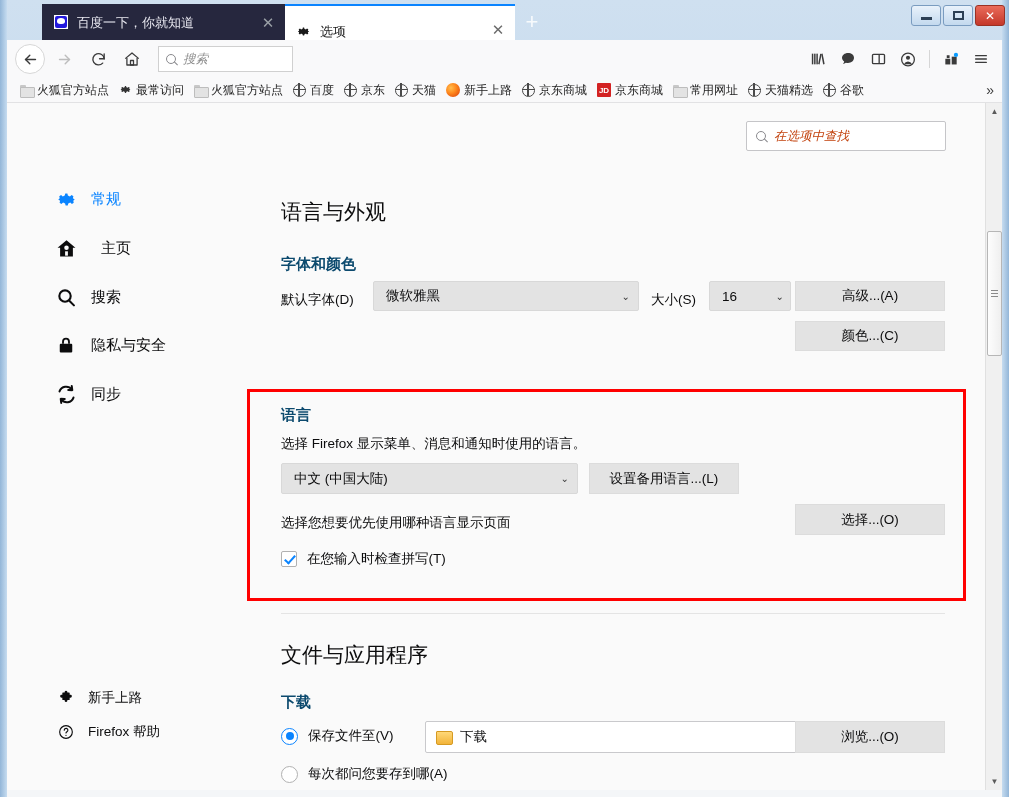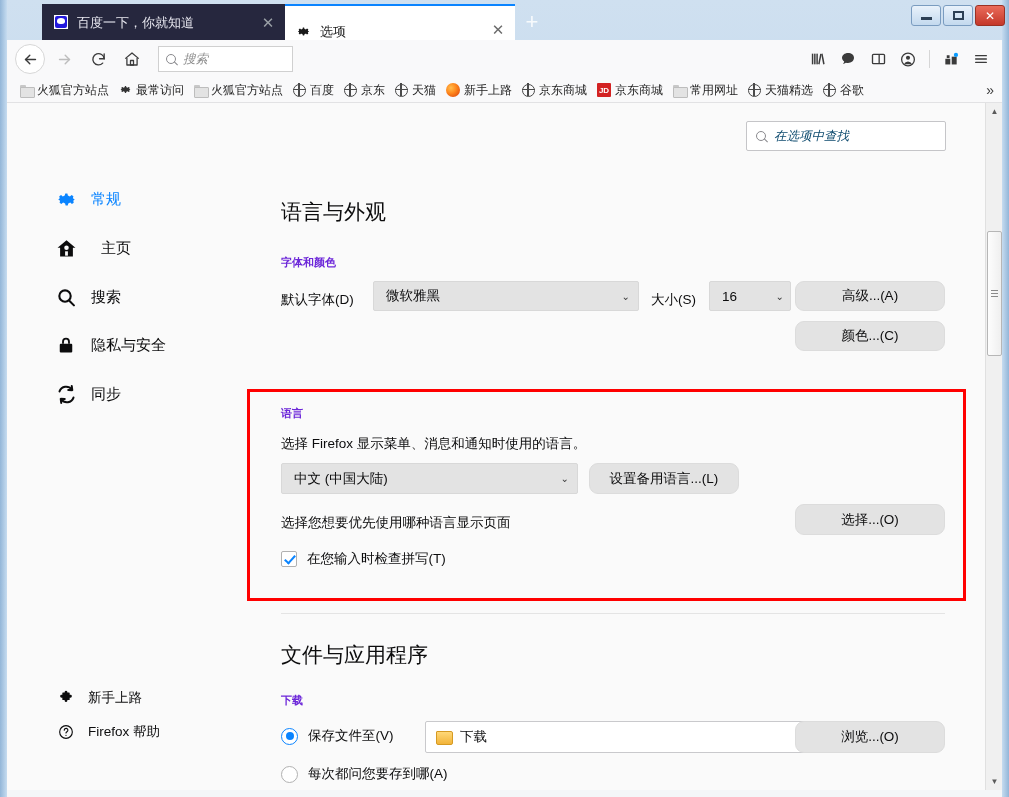--- a/index.html
+++ b/index.html
@@ -254,21 +254,21 @@
   }
   .magnifier:before {
     content: ""; position: absolute; left: 0; top: 0;
     width: 8px; height: 8px; border: 1.3px solid #8a8a8e; border-radius: 50%;
   }
   .magnifier:after {
     content: ""; position: absolute; left: 7.5px; top: 7.5px;
     width: 4.5px; height: 1.3px; background: #8a8a8e;
     transform: rotate(45deg); transform-origin: left center;
   }
-  .prefs-search-ph { color: #0c4a6e; font-style: italic; font-size: 12.5px; }
+  .prefs-search-ph { color: #c2410c; font-style: italic; font-size: 12.5px; }
 
   
   #sidebar {
     position: absolute; left: 0; top: 0; width: 258px; height: 687px;
   }
   .side-item {
     position: absolute; left: 48px;
     display: flex; align-items: center; gap: 14px;
     height: 26px;
     font-size: 15px;
@@ -290,41 +290,41 @@
   #main {
     position: absolute; left: 258px; top: 0;
     width: 720px; height: 687px;
   }
   .sec-title {
     position: absolute;
     font-size: 21px; font-weight: 400; color: #0c0c0d;
   }
   .sub-title {
     position: absolute;
-    font-size: 11px; font-weight: bold; color: #6d28d9;
+    font-size: 15px; font-weight: bold; color: #0c4a6e;
   }
   .lbl { position: absolute; font-size: 13.5px; color: #0c0c0d; }
 
   .dropdown {
     position: absolute;
     background: #e3e3e3;
     border: 1px solid #d8d8d8;
     border-radius: 2px;
     display: flex; align-items: center;
     padding: 0 8px 0 12px;
     font-size: 13.5px; color: #0c0c0d;
   }
   .dd-val { flex: 1 1 auto; }
   .dd-arrow { font-size: 10px; color: #3a3a3a; margin-left: 6px; }
 
   .btn {
     position: absolute;
     background: #e3e3e3;
     border: 1px solid #dcdcdc;
-    border-radius: 9px;
+    border-radius: 0;
     display: flex; align-items: center; justify-content: center;
     font-size: 13.5px; color: #0c0c0d;
   }
 
   .txtfield {
     position: absolute;
     background: #ffffff;
     border: 1px solid #c9c9cc;
     border-radius: 2px;
     display: flex; align-items: center; gap: 8px;

